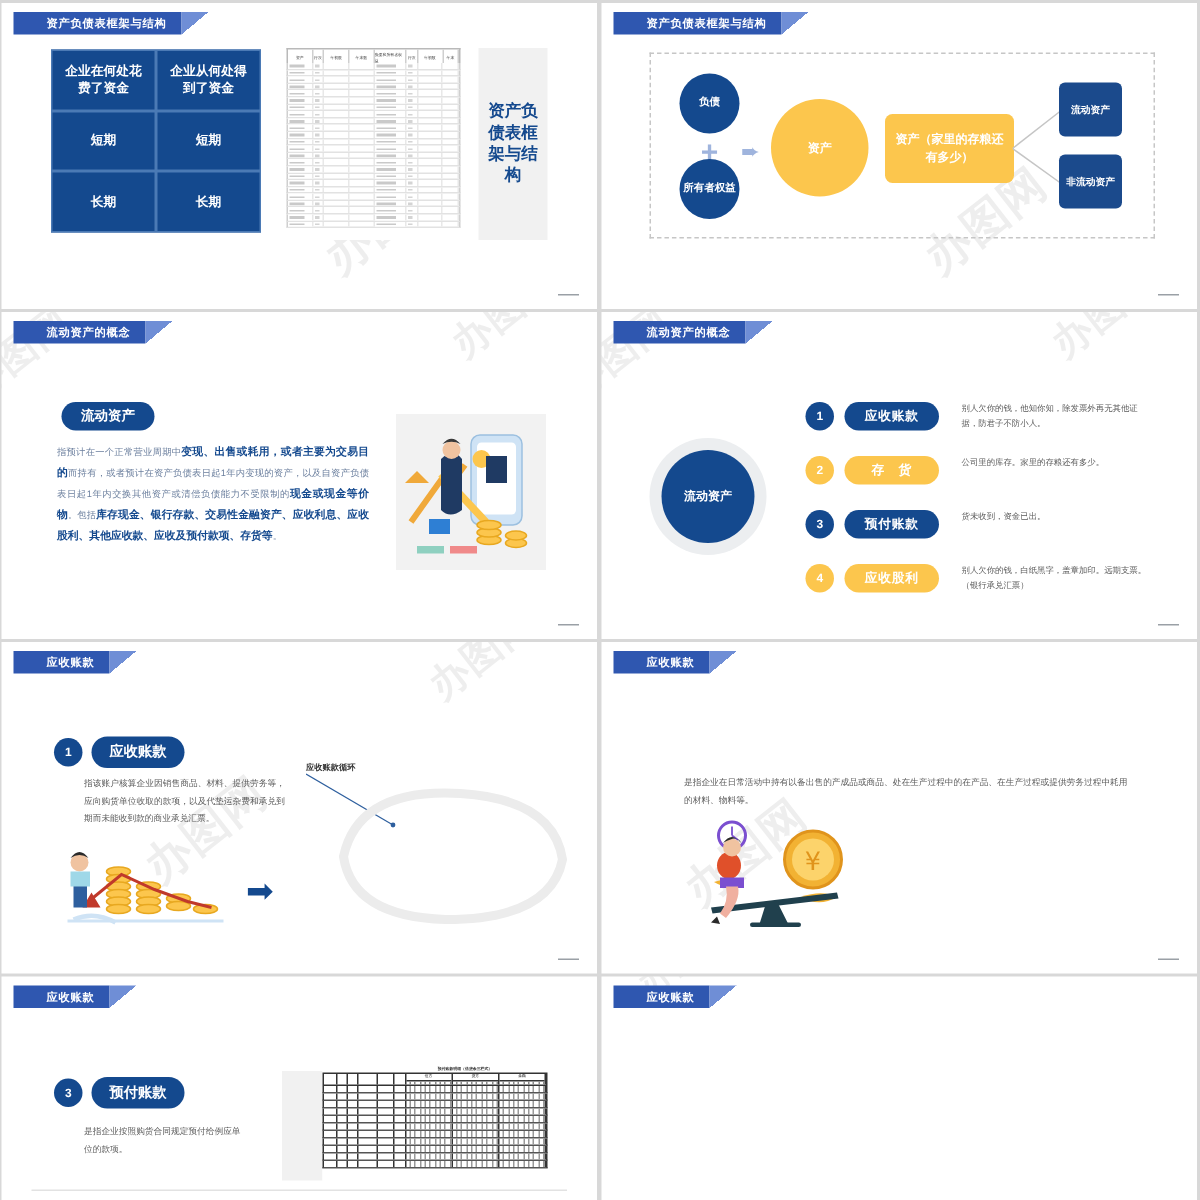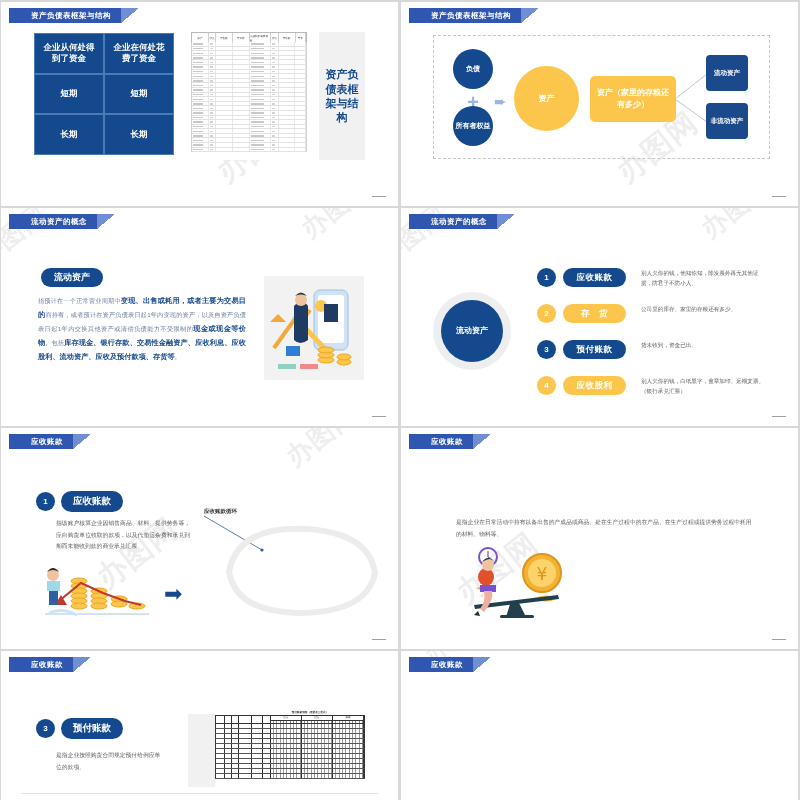--- a/index.html
+++ b/index.html
@@ -215,22 +215,22 @@
 <div class="grid">
 
   <div class="slide">
     <div class="wm a">办图网</div>
     <div class="hdr">
       <div class="bar">资产负债表框架与结构</div>
       <div class="tail"></div>
     </div>
 
     <div class="s1-matrix">
+      <div>企业在何处花费了资金</div>
       <div>企业从何处得到了资金</div>
-      <div>企业在何处花费了资金</div>
       <div>短期</div>
       <div>短期</div>
       <div>长期</div>
       <div>长期</div>
     </div>
 
     <div class="s1-table">
       <div class="thead">
         <span>资产</span>
         <span style="flex:.4">行次</span>
@@ -708,21 +708,21 @@
 
   <div class="slide">
     <div class="wm b">办图网</div>
     <div class="wm c">办图网</div>
     <div class="hdr">
       <div class="bar">流动资产的概念</div>
       <div class="tail"></div>
     </div>
 
     <div class="pill-dk" style="position:absolute;left:40px;top:60px;width:62px;height:19px;font-size:9px;">流动资产</div>
-    <div class="s3-body" style="top:86px;" id="s3body"><span>指预计在一个正常营业周期中</span><b>变现、出售或耗用，或者主要为交易目的</b><span>而持有，或者预计在资产负债表日起1年内变现的资产，以及自资产负债表日起1年内交换其他资产或清偿负债能力不受限制的</span><b>现金或现金等价物</b><span>。包括</span><b>库存现金、银行存款、交易性金融资产、应收利息、应收股利、流动资产、应收及预付款项、存货等</b><span>。</span></div>
+    <div class="s3-body" style="top:86px;" id="s3body"><span>指预计在一个正常营业周期中</span><b>变现、出售或耗用，或者主要为交易目的</b><span>而持有，或者预计在资产负债表日起1年内变现的资产，以及自资产负债表日起1年内交换其他资产或清偿负债能力不受限制的</span><b>现金或现金等价物</b><span>。包括</span><b>库存现金、银行存款、交易性金融资产、应收利息、应收股利、其他应收款、应收及预付款项、存货等</b><span>。</span></div>
 
     <div class="s3-img" style="top:68px;">
       <svg viewBox="0 0 100 104" width="100" height="104">
         <rect width="100" height="104" fill="#f2f2f2"></rect>
         <rect x="50" y="14" width="34" height="60" rx="6" fill="#cfe3f5" stroke="#9cc0e0"></rect>
         <rect x="54" y="19" width="26" height="48" rx="3" fill="#ffffff"></rect>
         <path d="M10 72 L30 44 L34 50 L46 34" stroke="#f0a93a" stroke-width="4" fill="none"></path>
         <path d="M6 46 L14 38 L22 46 Z" fill="#f0a93a"></path>
         <path d="M30 40 L60 72" stroke="#fcc64d" stroke-width="5" fill="none"></path>
         <rect x="22" y="70" width="14" height="10" fill="#2e7fd4"></rect>

